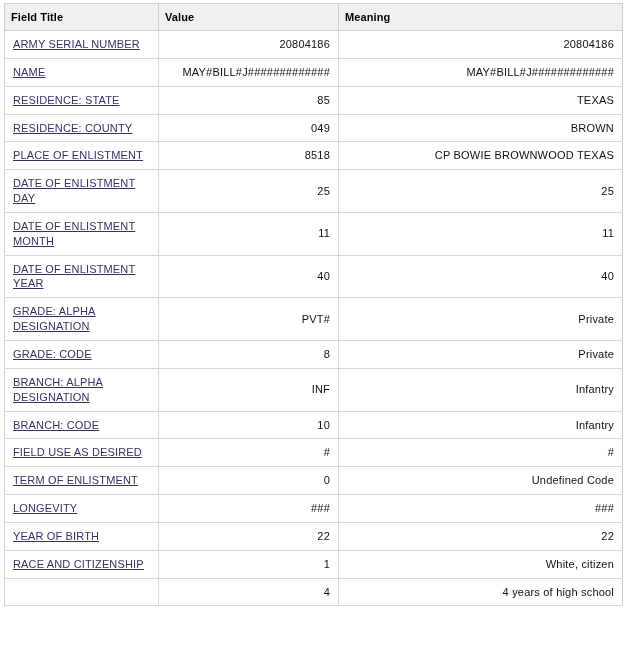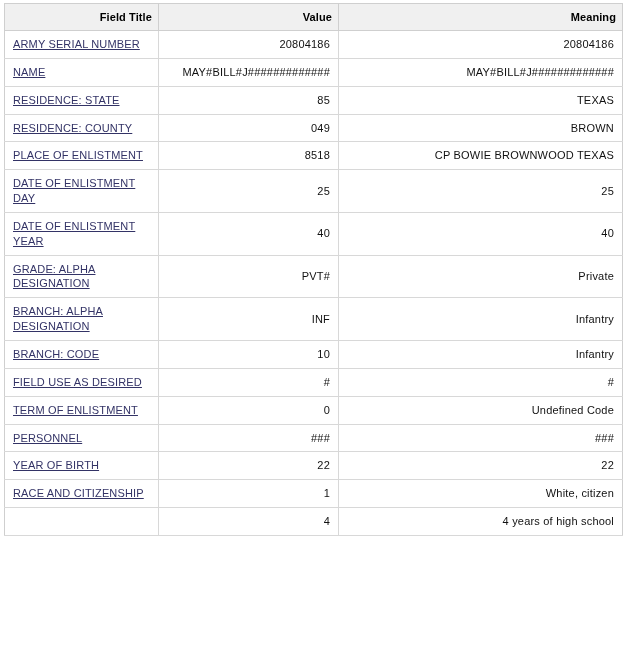--- a/index.html
+++ b/index.html
@@ -32,21 +32,21 @@
   table.record-table col.col-field  { width: 154px; }
   table.record-table col.col-value  { width: 180px; }
   table.record-table col.col-meaning{ width: 284px; }
 
   thead th {
     background: #f0f0f0;
     border-bottom: 1px solid #cfcfcf;
     border-right: 1px solid #cfcfcf;
     font-weight: bold;
     font-size: 11px;
-    text-align: right;
+    text-align: left;
     padding: 7px 6px 7px 6px;
     color: #000;
     letter-spacing: 0.1px;
   }
   thead th:last-child { border-right: none; }
 
   tbody td {
     border-bottom: 1px solid #d8d8d8;
     border-right: 1px solid #d8d8d8;
     padding: 6px 8px 6px 8px;
@@ -127,51 +127,61 @@
           <td class="field-cell"><a class="field-link">PLACE OF ENLISTMENT</a></td>
           <td class="value-cell mono-hash">8518</td>
           <td class="meaning-cell mono-hash">CP BOWIE BROWNWOOD TEXAS</td>
         </tr>
         <tr>
           <td class="field-cell"><a class="field-link">DATE OF ENLISTMENT DAY</a></td>
           <td class="value-cell mono-hash">25</td>
           <td class="meaning-cell mono-hash">25</td>
         </tr>
         <tr>
+          <td class="field-cell"><a class="field-link">DATE OF ENLISTMENT MONTH</a></td>
+          <td class="value-cell mono-hash">11</td>
+          <td class="meaning-cell mono-hash">11</td>
+        </tr>
+        <tr>
           <td class="field-cell"><a class="field-link">DATE OF ENLISTMENT YEAR</a></td>
           <td class="value-cell mono-hash">40</td>
           <td class="meaning-cell mono-hash">40</td>
         </tr>
         <tr>
           <td class="field-cell"><a class="field-link">GRADE: ALPHA DESIGNATION</a></td>
           <td class="value-cell mono-hash">PVT#</td>
           <td class="meaning-cell mono-hash">Private</td>
         </tr>
         <tr>
+          <td class="field-cell"><a class="field-link">GRADE: CODE</a></td>
+          <td class="value-cell mono-hash">8</td>
+          <td class="meaning-cell mono-hash">Private</td>
+        </tr>
+        <tr>
           <td class="field-cell"><a class="field-link">BRANCH: ALPHA DESIGNATION</a></td>
           <td class="value-cell mono-hash">INF</td>
           <td class="meaning-cell mono-hash">Infantry</td>
         </tr>
         <tr>
           <td class="field-cell"><a class="field-link">BRANCH: CODE</a></td>
           <td class="value-cell mono-hash">10</td>
           <td class="meaning-cell mono-hash">Infantry</td>
         </tr>
         <tr>
           <td class="field-cell"><a class="field-link">FIELD USE AS DESIRED</a></td>
           <td class="value-cell mono-hash">#</td>
           <td class="meaning-cell mono-hash">#</td>
         </tr>
         <tr>
           <td class="field-cell"><a class="field-link">TERM OF ENLISTMENT</a></td>
           <td class="value-cell mono-hash">0</td>
           <td class="meaning-cell mono-hash">Undefined Code</td>
         </tr>
         <tr>
-          <td class="field-cell"><a class="field-link">PERSONNEL</a></td>
+          <td class="field-cell"><a class="field-link">LONGEVITY</a></td>
           <td class="value-cell mono-hash">###</td>
           <td class="meaning-cell mono-hash">###</td>
         </tr>
         <tr>
           <td class="field-cell"><a class="field-link">YEAR OF BIRTH</a></td>
           <td class="value-cell mono-hash">22</td>
           <td class="meaning-cell mono-hash">22</td>
         </tr>
         <tr>
           <td class="field-cell"><a class="field-link">RACE AND CITIZENSHIP</a></td>

